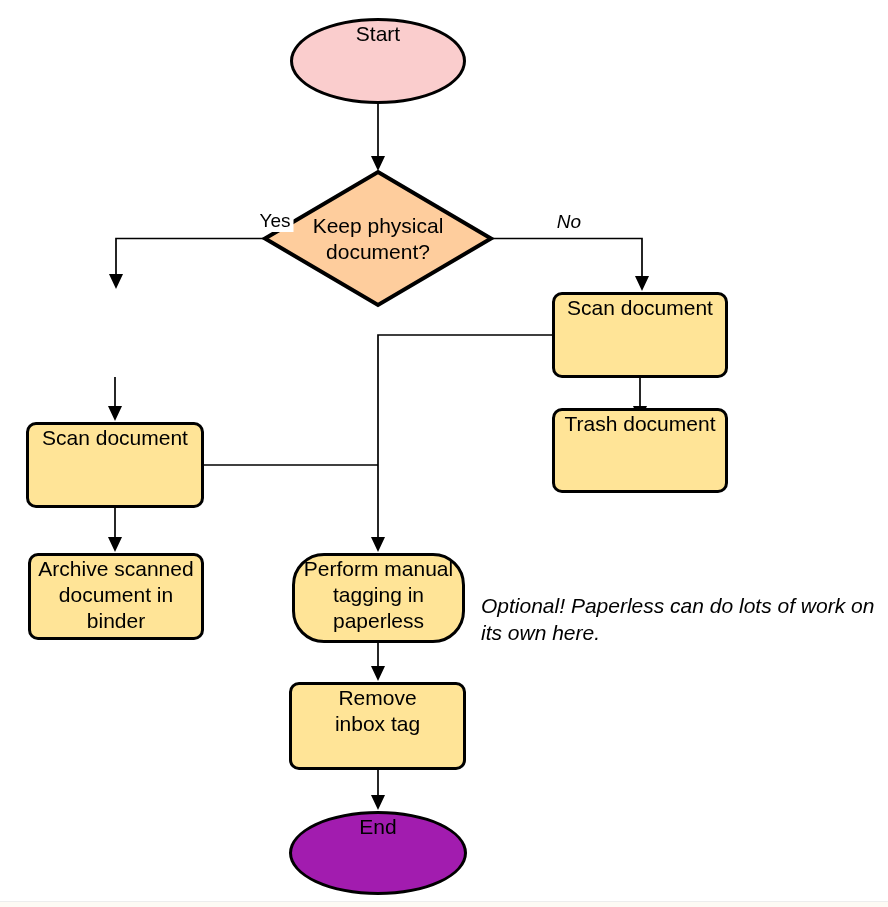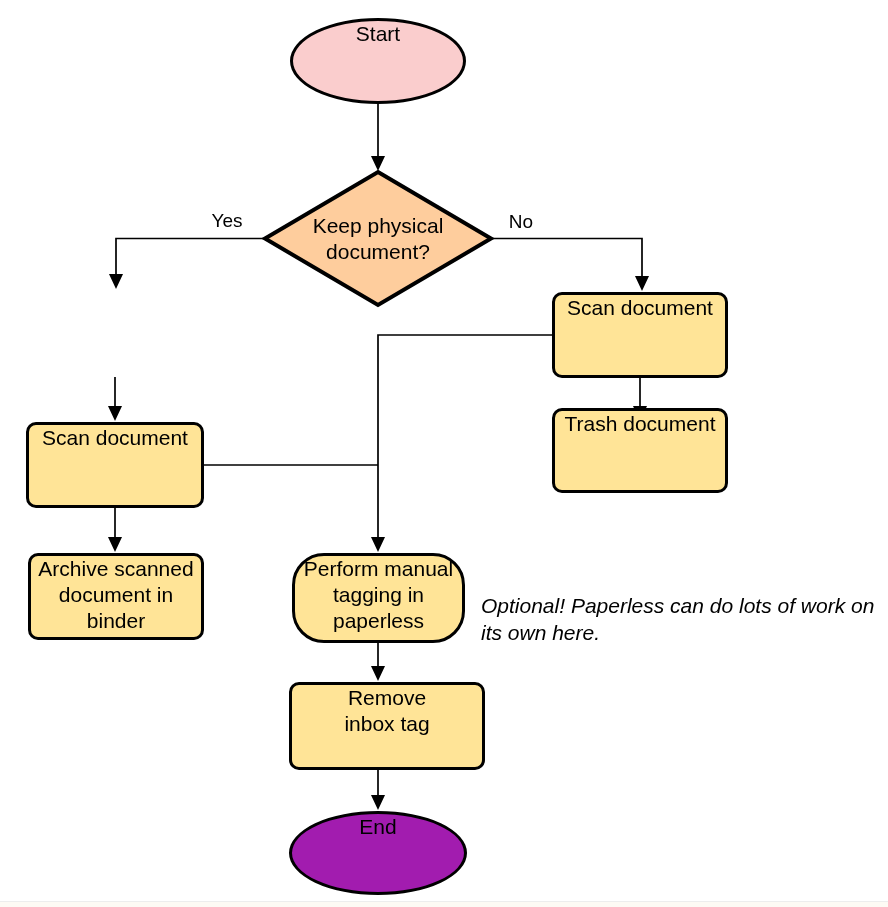--- a/index.html
+++ b/index.html
@@ -52,20 +52,21 @@
     line-height: 26px;
     white-space: pre-line;
   }
   .edge-label {
     position: absolute;
     transform: translate(-50%, -50%);
     font-size: 19px;
     line-height: 22px;
     background: #ffffff;
     padding: 0 3px;
+    margin-left: 48px;
   }
   .note {
     position: absolute;
     left: 481px; top: 592px;
     width: 410px;
     font-size: 21px;
     line-height: 27px;
     font-style: italic;
     white-space: pre-line;
     text-align: left;
@@ -115,21 +116,21 @@
 
   <svg class="diamond-svg" viewBox="0 0 240 147" xmlns="http://www.w3.org/2000/svg">
     <polygon points="120,7 233,73.5 120,140 7,73.5" stroke="#000000" stroke-width="4" fill="#FECD9D"></polygon>
   </svg>
   <div class="diamond-label">
     <span>Keep physical
 document?</span>
   </div>
 
   <div class="edge-label" style="left:227px; top:221px;">Yes</div>
-  <div class="edge-label" style="left:521px; top:222px;">No</div>
+  <div class="edge-label" style="left:521px; top:222px;font-style:italic;">No</div>
 
 
   <div class="node process" style="left: 26px; top: 422px; width: 178px; height: 86px; background-color: rgb(255, 228, 151);">
     <span>Scan document</span>
   </div>
 
   <div class="node process" style="left: 28px; top: 553px; width: 176px; height: 87px; background-color: rgb(255, 228, 151);">
     <span>Archive scanned
 document in
 binder</span>
@@ -145,21 +146,21 @@
 
   <div class="node process" style="left: 292px; top: 553px; width: 173px; height: 90px; background-color: rgb(255, 228, 151); border-radius: 32px;">
     <span>Perform manual
 tagging in
 paperless</span>
   </div>
 
   <div class="note">Optional! Paperless can do lots of work on
 its own here.</div>
 
-  <div class="node process" style="left: 289px; top: 682px; width: 196px; height: 88px; background-color: rgb(255, 228, 151);">
+  <div class="node process" style="left: 289px; top: 682px; width: 177px; height: 88px; background-color: rgb(255, 228, 151);">
     <span>Remove
 inbox tag</span>
   </div>
 
   <div class="node terminator" style="left: 289px; top: 811px; width: 178px; height: 84px; background-color: #a21caf;">
     <span>End</span>
   </div>
 
   <div class="bottom-strip"></div>
 </div>

